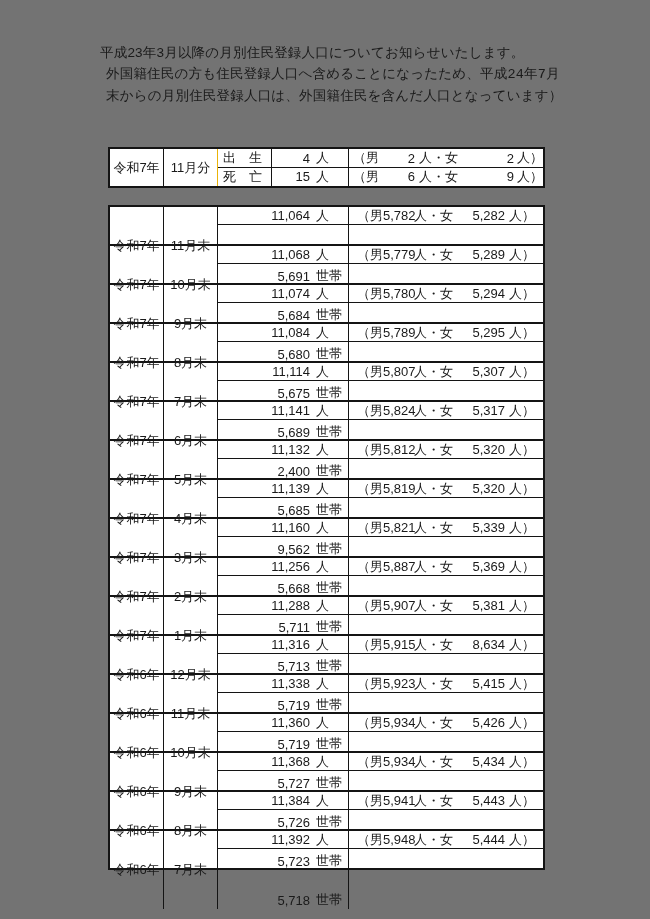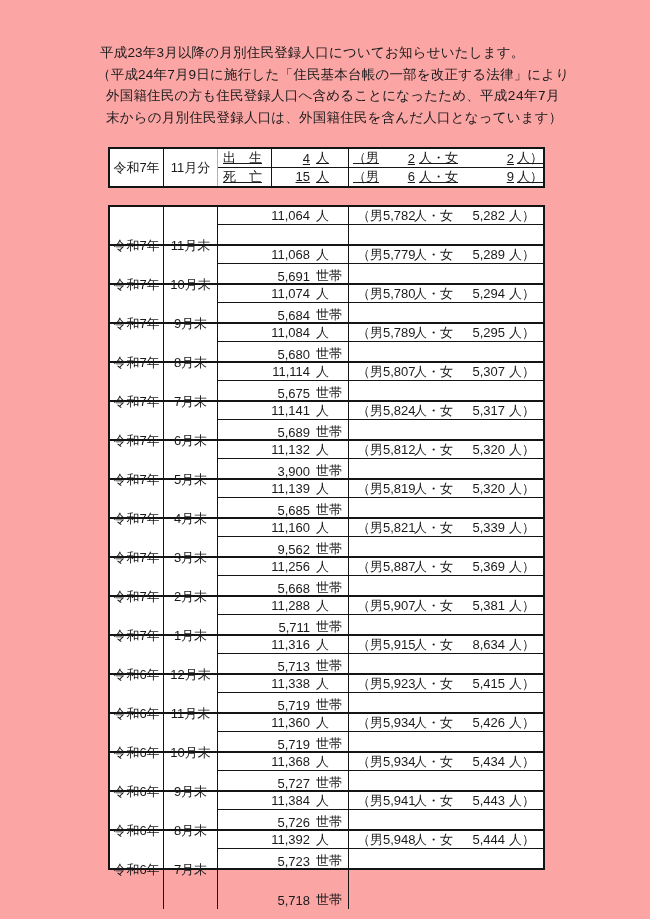--- a/index.html
+++ b/index.html
@@ -4,21 +4,21 @@
 <style>
   * { box-sizing: border-box; margin: 0; padding: 0; }
   html, body { background: #ffffff; }
   body {
     width: 650px; height: 919px;
     font-family: "Liberation Sans", "DejaVu Sans", sans-serif;
     color: #1a1a1a;
     position: relative;
     overflow: hidden;
   }
-  .page { position: absolute; inset: 0; background: #fca5a5; }
+  .page { position: absolute; inset: 0; background: #737373; }
 
   
   .intro {
     position: absolute; left: 97px; top: 42px;
     font-size: 13.5px; line-height: 22px;
     letter-spacing: 0.2px; white-space: nowrap;
   }
   .intro .ln1 { padding-left: 3px; }
   .intro .ind { padding-left: 9px; font-family: Liberation Mono, monospace; }
 
@@ -31,21 +31,21 @@
   .bd-line .pre { display: inline-block; }
   .bd-line .mid { display: inline-block; margin-left: 5px; }
   .bd-line .suf { display: inline-block; margin-left: 4px; }
 
   
   .vital { top: 147px; display: grid; grid-template-columns: 54px 54px 1fr; }
   .vital .v-year  { border-right: 1px solid #141414; }
   .vital .v-period{ border-right: 1px solid #eab308; }
   .vt-row { display: grid; grid-template-columns: 54px 77px 1fr; height: 18.5px; }
   .vt-row.first { border-bottom: 1px solid #141414; }
-  .vt-row > div { display: flex; align-items: center; text-decoration: underline; }
+  .vt-row > div { display: flex; align-items: center; }
   .vt-label { border-right: 1px solid #141414; padding-left: 5px; font-size: 13px; }
   .vt-value { border-right: 1px solid #141414; }
   .vt-value .num { width: 38px; }
   .vt-bd { padding-left: 4px; }
   .vt-bd .num.male   { width: 36px; }
   .vt-bd .num.female { width: 56px; }
   .vt-bd .mid { margin-left: 4px; }
   .vt-bd .suf { margin-left: 3px; }
 
   
@@ -66,21 +66,20 @@
   .pt-bd .num.male   { width: 26px; }
   .pt-bd .num.female { width: 52px; text-align: right; }
 </style>
 </head>
 <body>
 
 <div class="page">
 
   <div class="intro">
     <div class="ln1">平成23年3月以降の月別住民登録人口についてお知らせいたします。</div>
-    <div>（平成24年7月9日に施行した「住民基本台帳の一部を改正する法律」により</div>
     <div class="ind">外国籍住民の方も住民登録人口へ含めることになったため、平成24年7月</div>
     <div class="ind">末からの月別住民登録人口は、外国籍住民を含んだ人口となっています）</div>
   </div>
 
   <div class="tbl vital">
     <div class="v-year cell-center">令和7年</div>
     <div class="v-period cell-center">11月分</div>
     <div class="v-rows">
 
         <div class="vt-row first">
@@ -245,21 +244,21 @@
 
       <div class="pt-group">
         <div class="pt-year cell-center">令和7年</div>
         <div class="pt-month cell-center">6月末</div>
         <div class="pt-col pt-values">
           <div class="pt-vrow first">
             <span class="num">11,141</span>
             <span class="unit">人</span>
           </div>
           <div class="pt-vrow">
-            <span class="num">3,900</span>
+            <span class="num">2,400</span>
             <span class="unit">世帯</span>
           </div>
         </div>
         <div class="pt-col">
           <div class="pt-vrow first pt-bd bd-line">
             <span class="pre">（男</span>
             <span class="num male">5,824</span>
             <span class="mid">人・女</span>
             <span class="num female">5,317</span>
             <span class="suf">人）</span>

